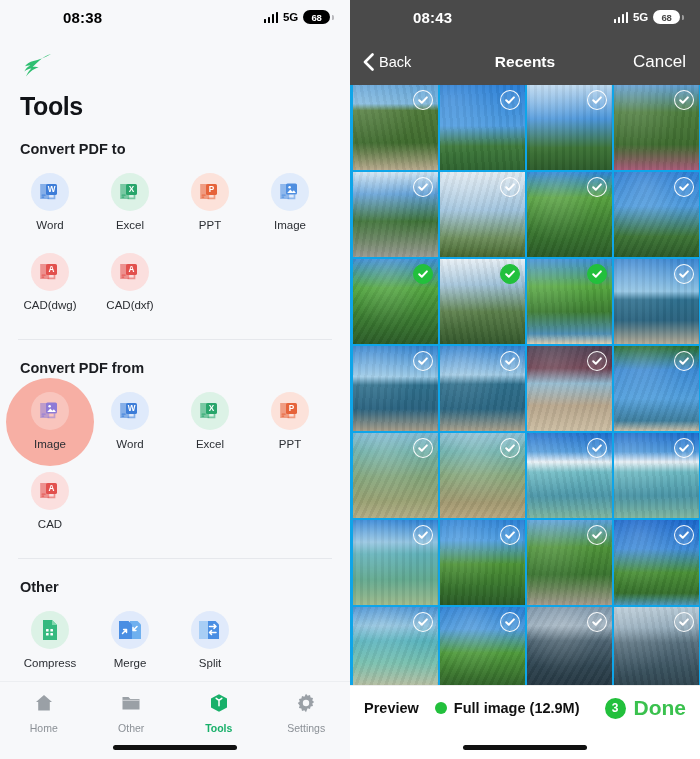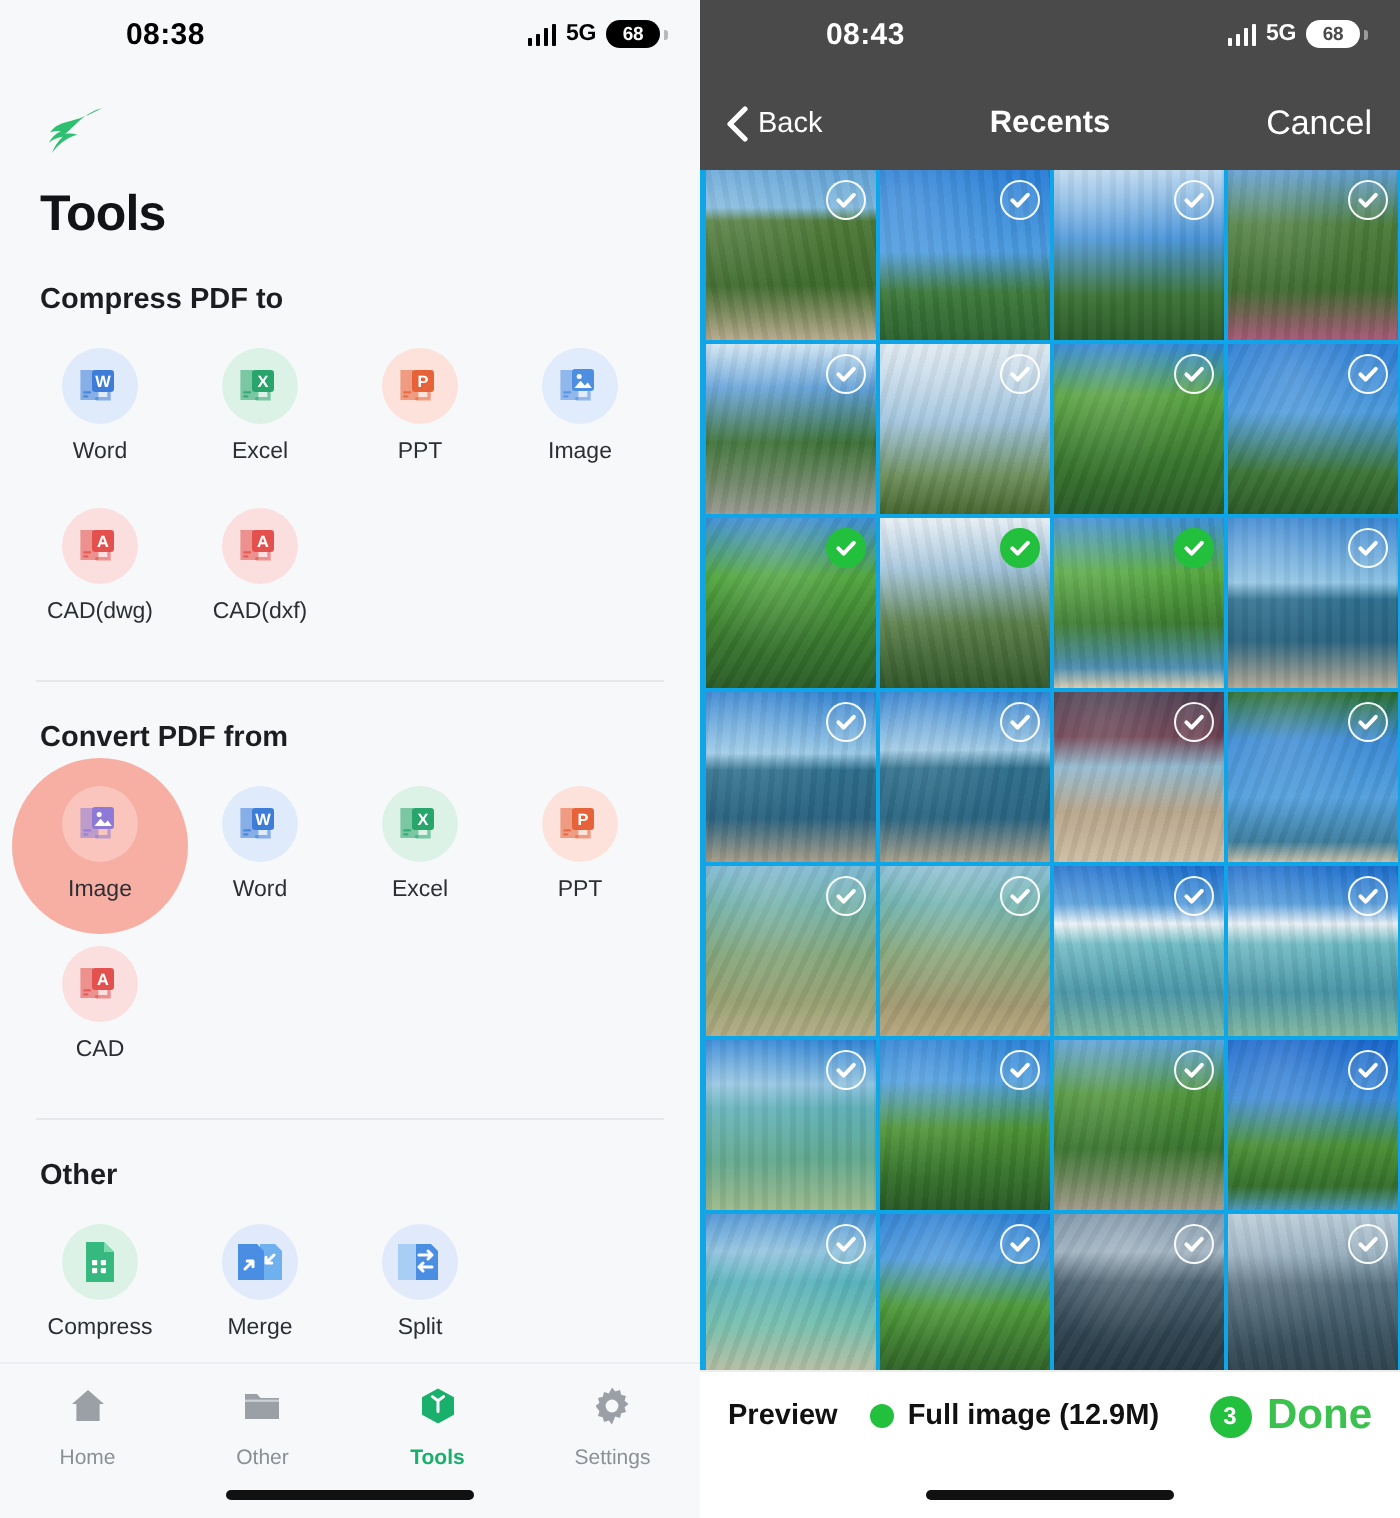--- a/index.html
+++ b/index.html
@@ -169,21 +169,21 @@
       </div>
     </div>
 
     <svg class="logo" viewBox="0 0 34 26">
       <path d="M31 2c-4 1-8 3.5-11.5 6.5C17 10.8 14.8 13 12.6 15c2.2-.4 4.2-.3 6 .4-2.6.6-5.3 2-7.8 4-2 1.6-3.6 3.4-4.8 5.2 1.1-3.2 3-6 5.4-8.2-2.6.3-5 1.3-7 3 1.3-2.6 3.4-4.6 6-5.8-2-.2-3.8 0-5.4.7C6.7 11.6 9.8 9.8 13.4 9c4.9-1.1 11.6-3.5 17.6-7z" fill="#2fbf71"></path>
     </svg>
 
     <div class="page-title">Tools</div>
 
     
-    <div class="sec-title">Compress PDF to</div>
+    <div class="sec-title">Convert PDF to</div>
     <div class="grid-tools" id="sec0">
         <div class="tool">
           <div class="ibg" style="background:#dfeafb">
             <svg width="26" height="24" viewBox="0 0 26 24">
     <path d="M3.2 4h6.4l2.6 2.6V19H3.2z" fill="#3D7DD8" opacity=".55"></path>
     <rect x="4.6" y="14.6" width="4" height="1.1" rx=".5" fill="#3D7DD8" opacity=".8"></rect>
     <rect x="4.6" y="16.6" width="2.6" height="1.1" rx=".5" fill="#3D7DD8" opacity=".8"></rect>
     <rect x="9" y="4" width="11" height="11" rx="1.6" fill="#3D7DD8"></rect>
       <text x="14.5" y="12.4" font-family="Liberation Sans, sans-serif" font-size="8.2" font-weight="bold" fill="#fff" text-anchor="middle">W</text>
     <path d="M17.5 15.2v3.2h-6.2" fill="none" stroke="#3D7DD8" stroke-width="1.7" opacity=".55" stroke-linecap="round"></path>

